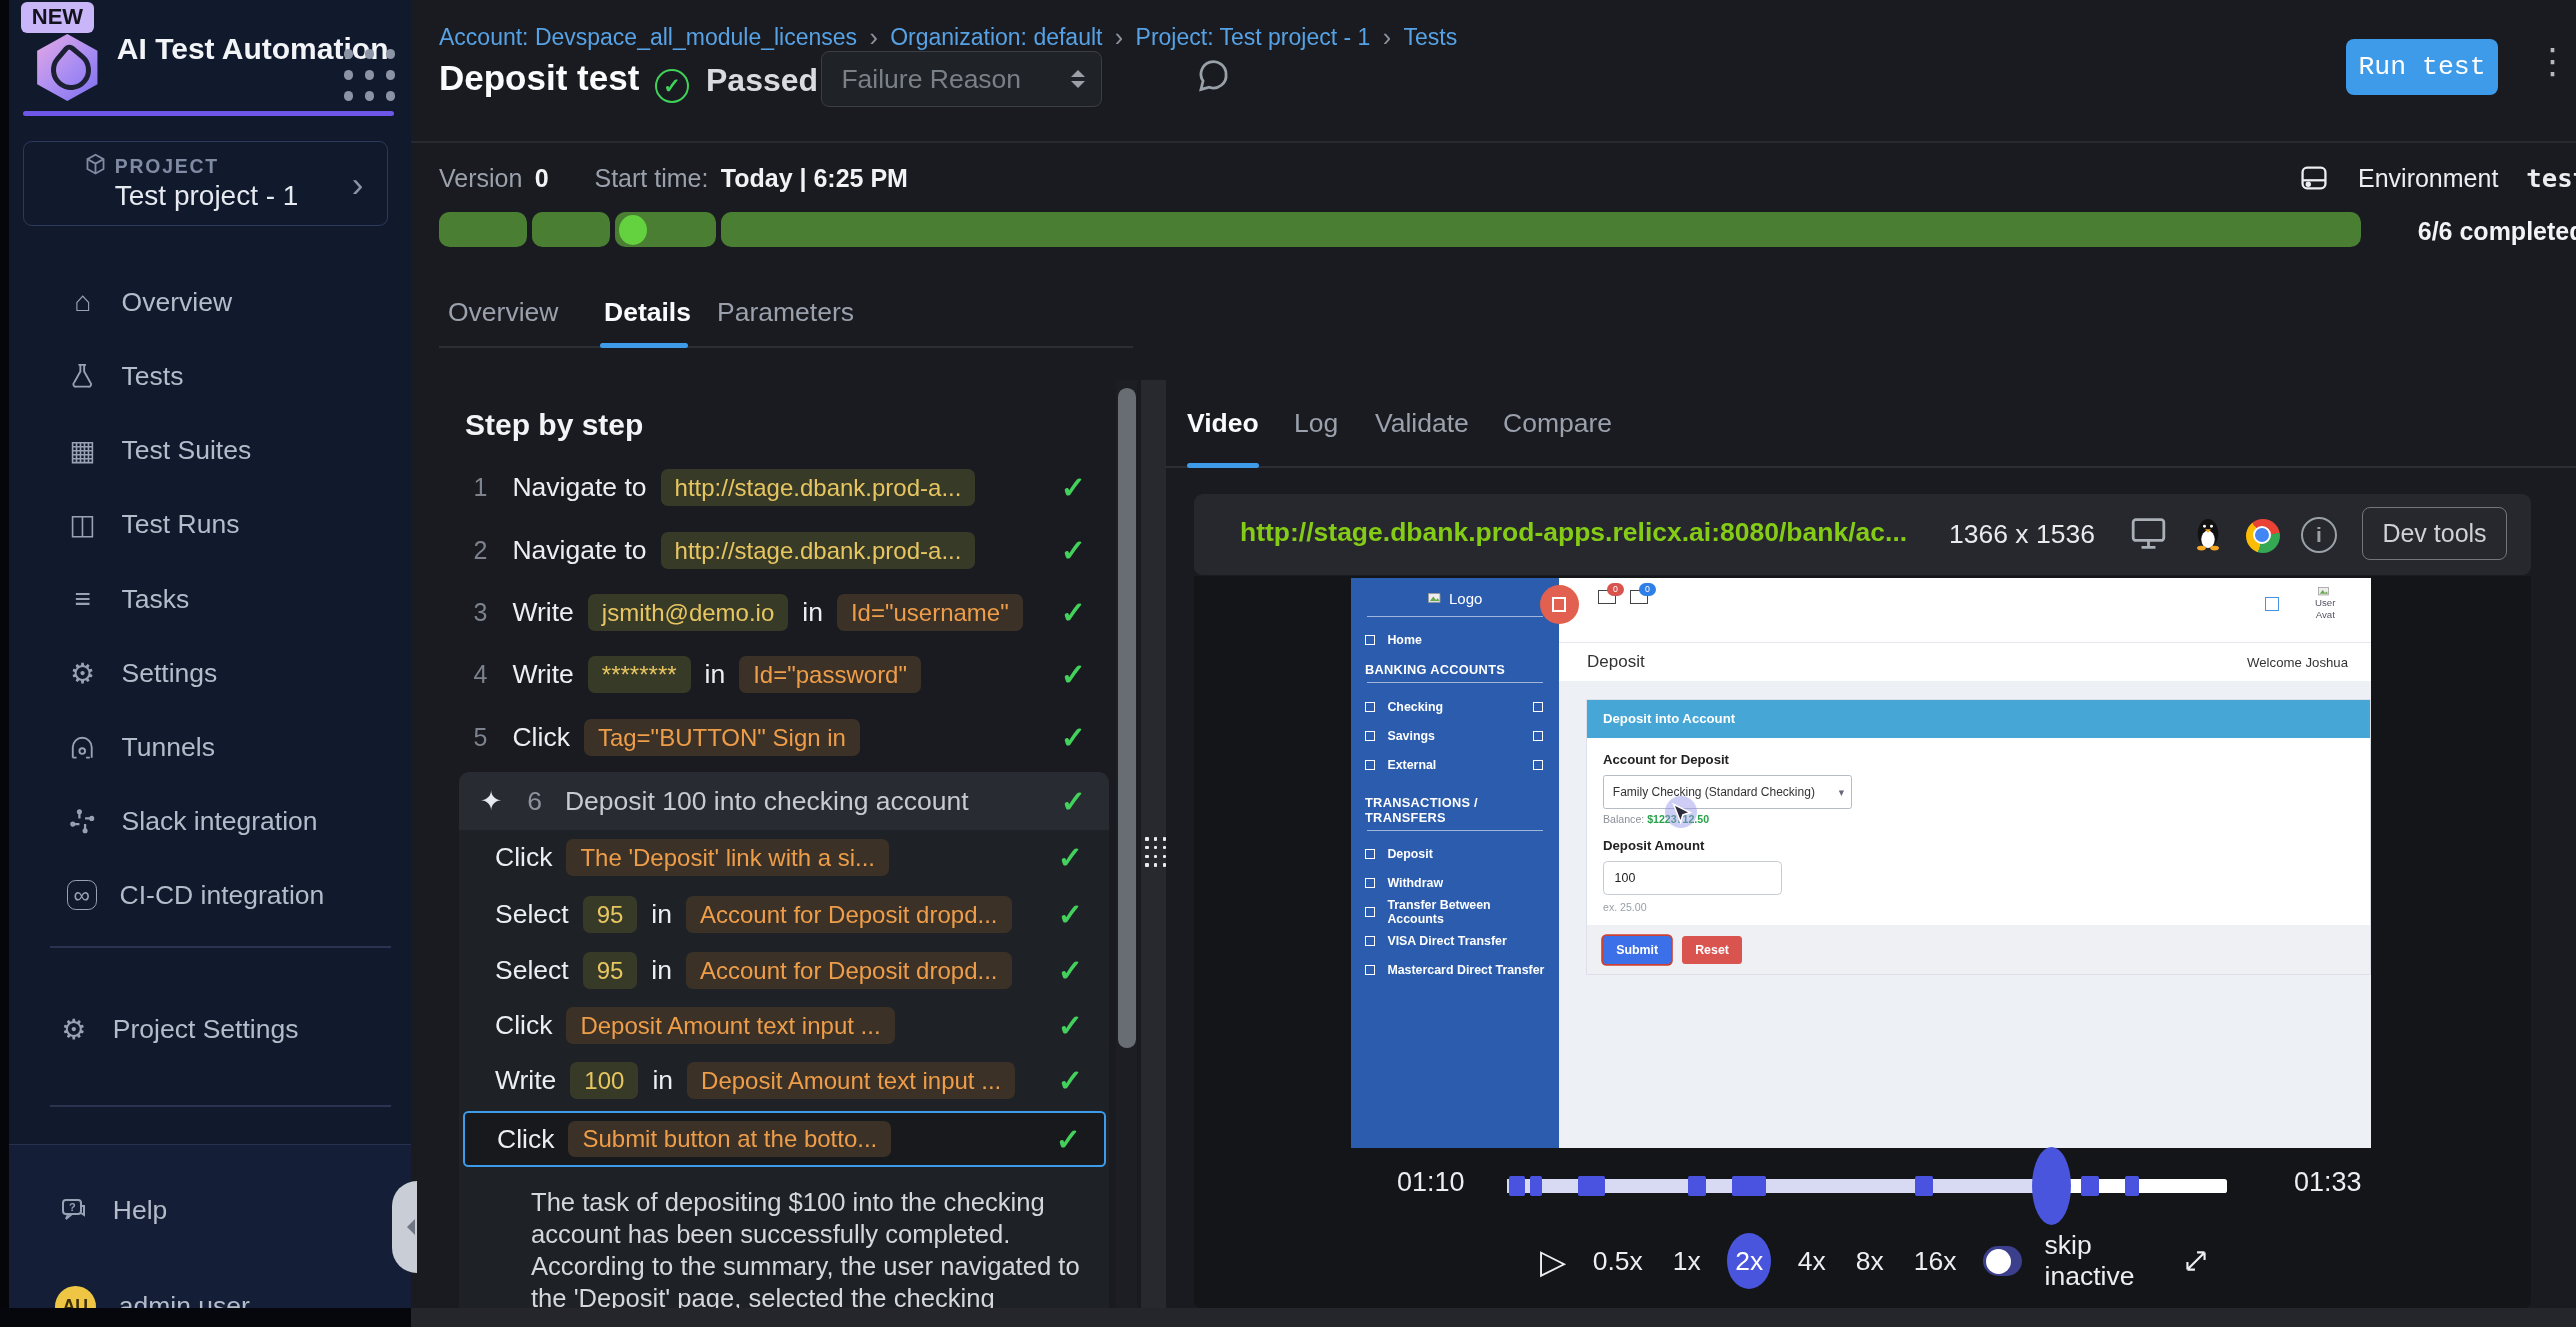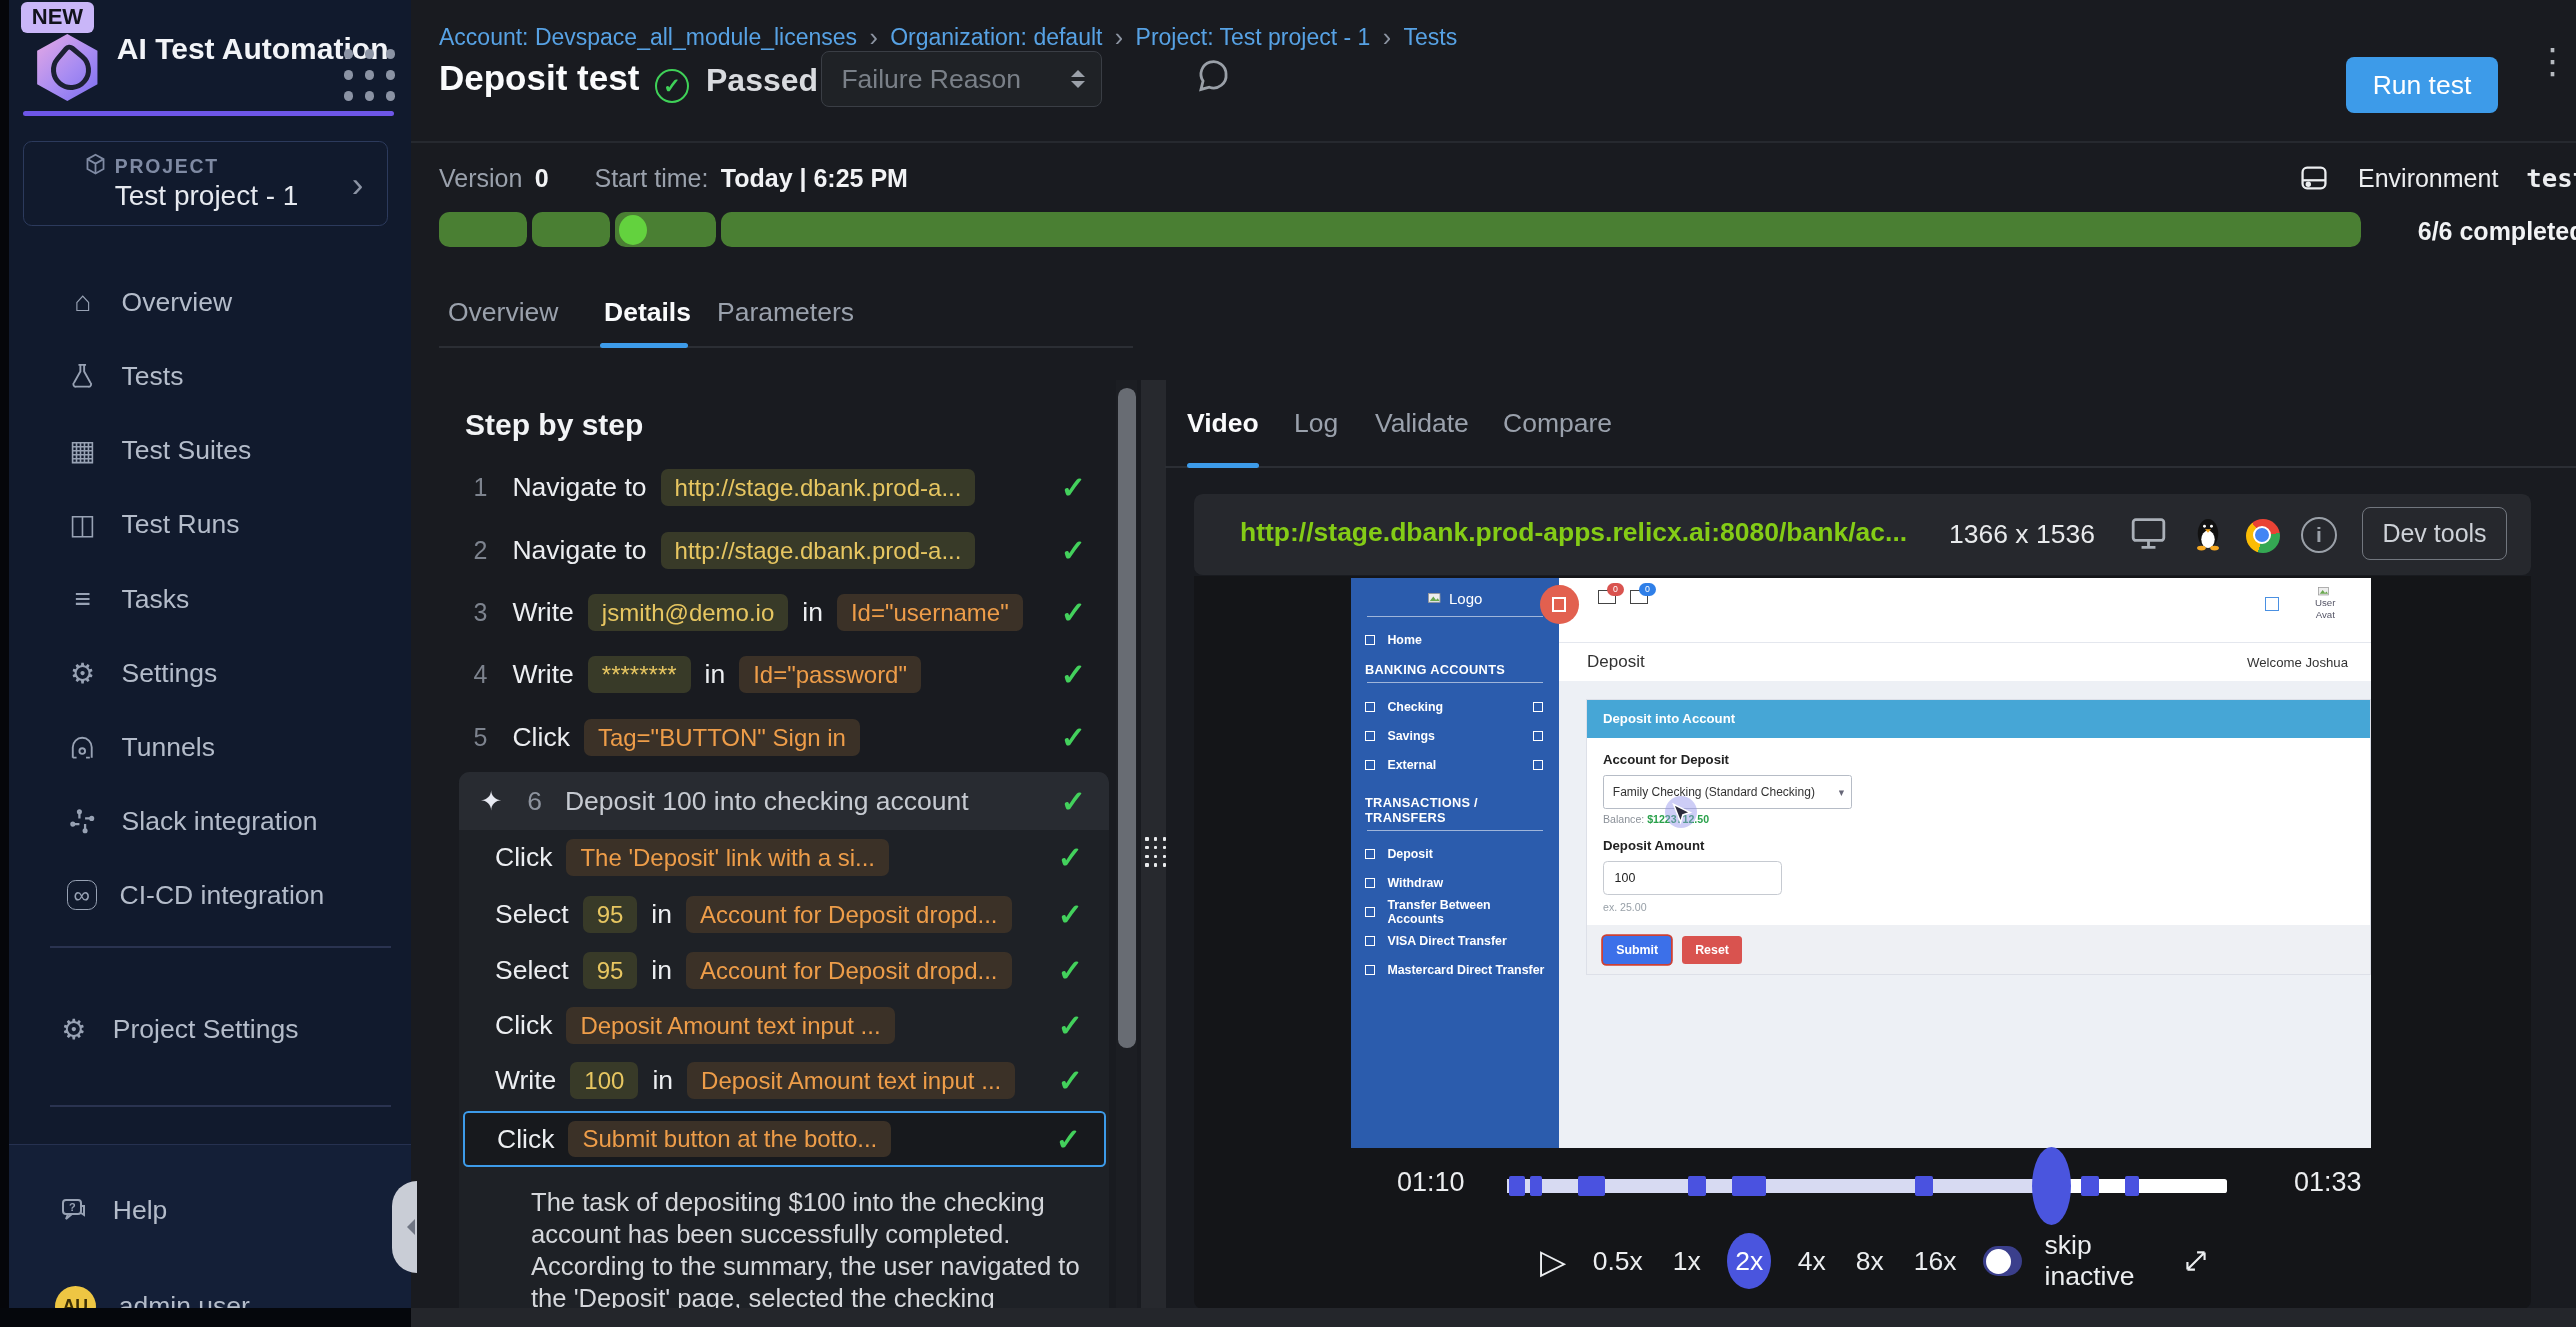--- a/index.html
+++ b/index.html
@@ -49,22 +49,22 @@
           color:#3fd158;font-size:21px;font-weight:bold;display:flex;align-items:center;justify-content:center;}
   .passed{left:706px;top:62px;font-size:32px;font-weight:600;color:#d9dbdf;}
   .fselect{left:821px;top:51px;width:281px;height:56px;background:#1f2226;border:1.8px solid #3a3e45;
            border-radius:8px;box-sizing:border-box;display:flex;align-items:center;cursor:pointer;}
   .fselect .ph{margin-left:19.4px;font-size:26.5px;color:#7a8088;flex:1;}
   .updown{margin-right:16px;display:flex;flex-direction:column;gap:3.5px;}
   .updown i{width:0;height:0;border:7px solid transparent;}
   .updown i.u{border-bottom-color:#9aa0a8;}
   .updown i.d{border-top-color:#9aa0a8;}
   .comment{left:1194px;top:56px;cursor:pointer;}
-  .runbtn{left:2346px;top:57px;width:152px;height:56px;background:#3d9be9;border:none;border-radius:8px;
-          color:#fff;font-size:26.5px;font-family:Liberation Sans, sans-serif;cursor:pointer;}
+  .runbtn{left:2346px;top:39px;width:152px;height:56px;background:#3d9be9;border:none;border-radius:8px;
+          color:#fff;font-size:26.5px;font-family:Liberation Mono, monospace;cursor:pointer;}
   .kebab{left:2535px;top:41px;font-size:35px;color:#b6bac0;cursor:pointer;}
   .hdiv{left:411px;top:141px;width:2165px;height:1.8px;background:#26292f;}
   .meta{left:439px;top:164px;font-size:25px;color:#9aa1ac;display:flex;gap:12.4px;align-items:flex-start;}
   .meta b{color:#f2f3f5;}
   .envrow{right:0;top:162px;display:flex;gap:28px;align-items:center;font-size:25px;color:#eceef0;}
   .envrow .mono{font-family:"DejaVu Sans Mono",monospace;font-weight:bold;font-size:25.6px;}
   .pseg{position:absolute;top:212px;height:35px;background:#4a7f33;border-radius:10.6px;}
   .pbright{position:absolute;left:3.5px;top:2.6px;width:28px;height:30px;background:#63d23e;border-radius:50%;}
   .pdone{right:3.5px;top:217px;font-size:25px;font-weight:bold;color:#f2f3f5;}
   

